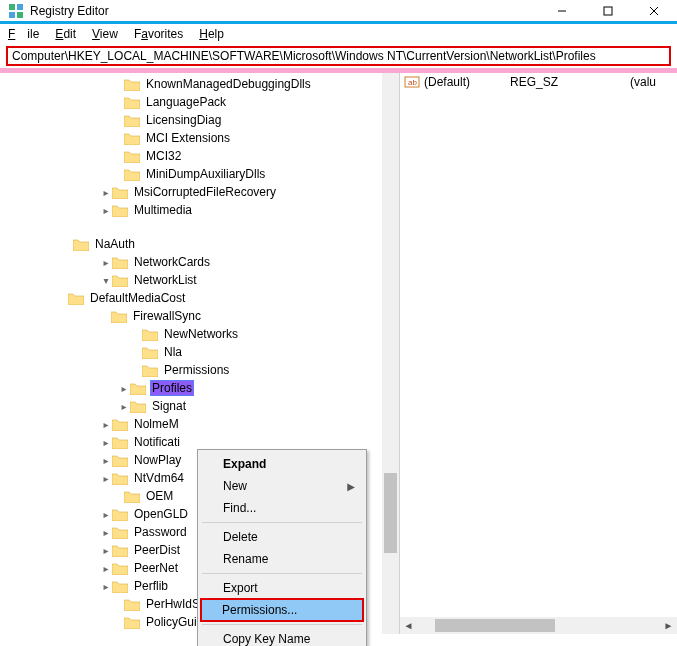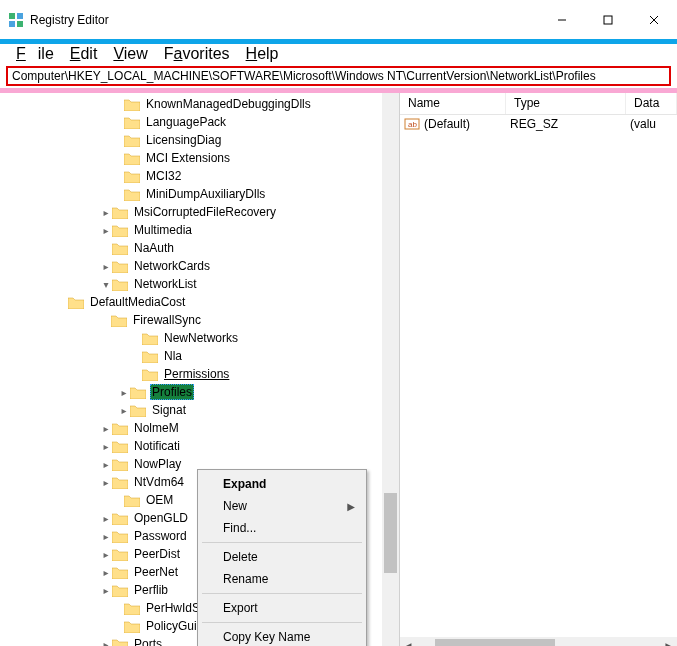--- a/index.html
+++ b/index.html
@@ -1,33 +1,33 @@
 <!DOCTYPE html>
 <html><head>
 <meta charset="utf-8">
 <style>
   * { box-sizing: border-box; margin: 0; padding: 0; }
   body { font-family: "Segoe UI", Tahoma, sans-serif; font-size: 12px; color: #000; background: #fff; width: 677px; height: 646px; overflow: hidden; user-select: none; }
-  .titlebar { height: 44px; display: flex; align-items: center; padding-left: 8px; border-bottom: 5px solid #0ea5e9; }
+  .titlebar { height: 24px; display: flex; align-items: center; padding-left: 8px; border-bottom: 3px solid #0ea5e9; }
   .titlebar .app-icon { width: 16px; height: 16px; margin-right: 6px; }
   .titlebar .title { flex: 1; font-size: 12px; }
   .win-controls { display: flex; height: 100%; }
   .win-btn { width: 46px; display: flex; align-items: center; justify-content: center; }
-  .menubar { height: 20px; display: flex; align-items: center; padding: 0 10px; gap: 4px; font-size: 16px; }
+  .menubar { height: 20px; display: flex; align-items: center; padding: 0 2px; gap: 4px; font-size: 12px; }
   .menubar span { padding: 1px 6px; }
   .menubar span u { text-decoration: underline; }
   .addressbar { border: 2px solid #e00000; margin: 2px 6px; height: 20px; display: flex; align-items: center; padding: 0 4px; font-size: 12px; white-space: nowrap; overflow: hidden; }
   .content { display: flex; height: calc(100% - 80px); border-top: 5px solid #f9a8d4; position: relative; }
   .tree-pane { width: 400px; border-right: 1px solid #d0d0d0; overflow: hidden; position: relative; }
   .tree { padding-top: 2px; }
   .tree-item { display: flex; align-items: center; height: 18px; white-space: nowrap; font-size: 12px; position: relative; }
   .tree-item .caret { width: 12px; text-align: center; font-size: 10px; color: #6a6a6a; }
   .tree-item .caret.hidden { visibility: hidden; }
   .folder-icon { width: 16px; height: 13px; margin-right: 4px; }
-  .tree-item.selected .label { background: #15803d; border: 1px dotted #3399ff; padding: 0 1px; }
+  .tree-item.selected .label { background: #8b5cf6; border: 1px dotted #3399ff; padding: 0 1px; }
   .label { padding: 0 2px; }
   .list-pane { flex: 1; position: relative; overflow: hidden; }
   .list-header { display: flex; height: 22px; border-bottom: 1px solid #e5e5e5; font-size: 12px; }
   .list-header .col { padding: 3px 8px; border-right: 1px solid #eee; }
   .list-row { display: flex; height: 18px; align-items: center; font-size: 12px; padding-left: 4px; }
   .val-icon { width: 16px; height: 16px; margin-right: 4px; display:inline-flex; align-items:center; justify-content:center; }
   .col-name { width: 106px; }
   .col-type { width: 120px; }
   .col-data { flex: 1; }
   .context-menu { position: absolute; left: 197px; top: 376px; width: 170px; background: #f0f0f0; border: 1px solid #a0a0a0; box-shadow: 2px 2px 3px rgba(0,0,0,0.25); padding: 3px; z-index: 10; font-size: 12px; }
@@ -138,21 +138,21 @@
             </svg></span>
           <span class="label">MsiCorruptedFileRecovery</span>
         </div>
         <div class="tree-item" style="padding-left: 100px;">
           <span class="caret ">▸</span>
           <span class="folder-icon"><svg width="16" height="13">
               <path d="M0 2 h5 l2 2 h9 v9 h-16 z" fill="#ffe08a" stroke="#d4a020" stroke-width="0.5"></path>
             </svg></span>
           <span class="label">Multimedia</span>
         </div>
-        <div class="tree-item" style="padding-left: 100px;">
+        <div class="tree-item" style="padding-left: 61px; margin-top: 16px;">
           <span class="caret hidden">▸</span>
           <span class="folder-icon"><svg width="16" height="13">
               <path d="M0 2 h5 l2 2 h9 v9 h-16 z" fill="#ffe08a" stroke="#d4a020" stroke-width="0.5"></path>
             </svg></span>
           <span class="label">NaAuth</span>
         </div>
         <div class="tree-item" style="padding-left: 100px;">
           <span class="caret ">▸</span>
           <span class="folder-icon"><svg width="16" height="13">
               <path d="M0 2 h5 l2 2 h9 v9 h-16 z" fill="#ffe08a" stroke="#d4a020" stroke-width="0.5"></path>
@@ -187,21 +187,21 @@
             </svg></span>
           <span class="label">NewNetworks</span>
         </div>
         <div class="tree-item" style="padding-left: 130px;">
           <span class="caret hidden">▸</span>
           <span class="folder-icon"><svg width="16" height="13">
               <path d="M0 2 h5 l2 2 h9 v9 h-16 z" fill="#ffe08a" stroke="#d4a020" stroke-width="0.5"></path>
             </svg></span>
           <span class="label">Nla</span>
         </div>
-        <div class="tree-item" style="padding-left: 130px; text-decoration: underline;">
+        <div class="tree-item" style="padding-left: 130px;">
           <span class="caret hidden">▸</span>
           <span class="folder-icon"><svg width="16" height="13">
               <path d="M0 2 h5 l2 2 h9 v9 h-16 z" fill="#ffe08a" stroke="#d4a020" stroke-width="0.5"></path>
             </svg></span>
           <span class="label">Permissions</span>
         </div>
         <div class="tree-item selected" style="padding-left: 118px;">
           <span class="caret ">▸</span>
           <span class="folder-icon"><svg width="16" height="13">
               <path d="M0 2 h5 l2 2 h9 v9 h-16 z" fill="#ffe08a" stroke="#d4a020" stroke-width="0.5"></path>
@@ -312,25 +312,20 @@
               <path d="M0 2 h5 l2 2 h9 v9 h-16 z" fill="#ffe08a" stroke="#d4a020" stroke-width="0.5"></path>
             </svg></span>
           <span class="label">Prefetcher</span>
         </div>
       </div>
     <div class="tree-scrollbar">
         <div class="thumb"></div>
       </div>
   </div>
   <div class="list-pane">
-    <div class="list-header">
-      <div class="col col-name">Name</div>
-      <div class="col col-type">Type</div>
-      <div class="col col-data">Data</div>
-    </div>
     <div class="list-row">
       <span class="val-icon">
         <svg width="16" height="16">
             <rect x="1" y="3" width="14" height="10" fill="#fff" stroke="#d08030"></rect>
             <text x="4" y="11" font-size="8" fill="#c05020" font-family="Arial">ab</text>
           </svg>
       </span>
       <span class="col-name" style="width:86px">(Default)</span>
       <span class="col-type">REG_SZ</span>
       <span class="col-data">(valu</span>
@@ -347,16 +342,17 @@
     <div class="ctx-item">
         <span>New</span>
         <span class="arrow">▶</span>
       </div>
     <div class="ctx-item">Find...</div>
     <div class="ctx-sep"></div>
     <div class="ctx-item">Delete</div>
     <div class="ctx-item">Rename</div>
     <div class="ctx-sep"></div>
     <div class="ctx-item">Export</div>
+    <div class="ctx-item ctx-highlight ctx-outline">Permissions...</div>
     <div class="ctx-sep"></div>
     <div class="ctx-item">Copy Key Name</div>
   </div>
 </div>
 
 </body></html>

